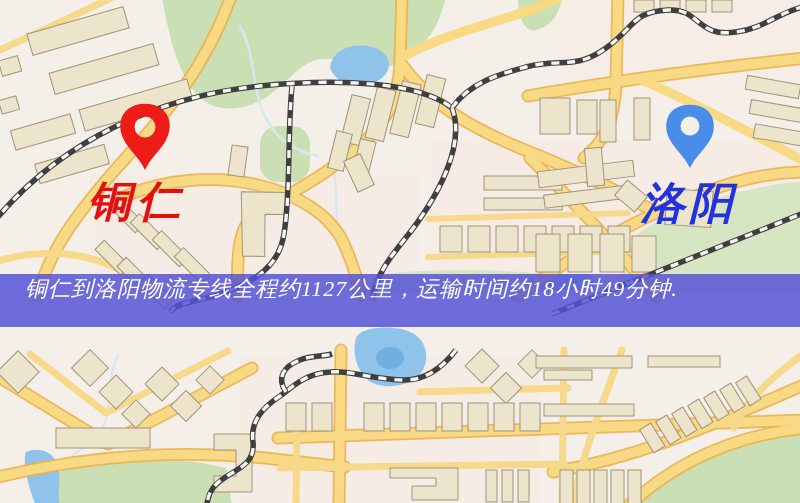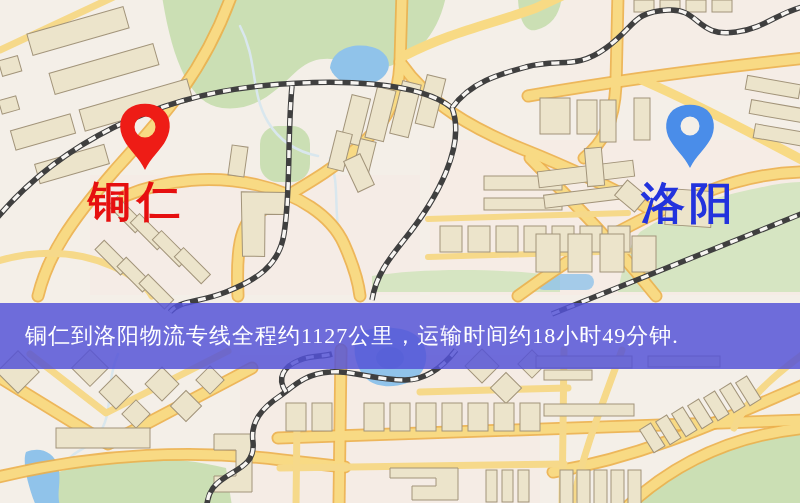--- a/index.html
+++ b/index.html
@@ -1,40 +1,40 @@
 <!DOCTYPE html>
 <html><head>
 <meta charset="utf-8">
 <style>
   html,body{margin:0;padding:0;background:#ddd;}
   #screen{
     position:relative;width:800px;height:503px;overflow:hidden;
-    font-family:"Liberation Sans",sans-serif;background:#1d4ed8;
+    font-family:"Liberation Sans",sans-serif;background:#1d4ed8;font-style:italic;
   }
   #screen svg.map-svg{position:absolute;left:0;top:0;}
   
   .park{fill:#cbdfb4;stroke:none;}
   .park-light{fill:#d6e5c2;}
   .water{fill:#90c3ea;stroke:none;}
   .water-dark{fill:#6fb0e0;}
   .stream{fill:none;stroke:#d9e7ee;stroke-width:2.5;stroke-linecap:round;}
   .pink{fill:#f7e9e2;}
   .road-casing{fill:none;stroke:#ecb04b;stroke-width:13;stroke-linecap:round;stroke-linejoin:round;opacity:.9;}
   .road{fill:none;stroke:#f8da84;stroke-width:9.5;stroke-linecap:round;stroke-linejoin:round;}
   .road-minor{fill:none;stroke:#f6d98a;stroke-width:7;stroke-linecap:round;stroke-linejoin:round;}
   .road-thin{fill:none;stroke:#f6d98a;stroke-width:6;stroke-linecap:round;}
   .rail-base{fill:none;stroke:#3f3f3f;stroke-width:5.5;stroke-linecap:butt;}
   .rail-dash{fill:none;stroke:#f7f5f2;stroke-width:3.4;stroke-dasharray:8 8;stroke-linecap:butt;}
   .bld{fill:#ece4cb;stroke:#a2947a;stroke-width:1;}
   .place-label{font-family:"Liberation Sans","DejaVu Sans",sans-serif;font-weight:bold;}
   
   .banner{
-    position:absolute;left:0;top:303px;width:800px;height:66px;
+    position:absolute;left:0;top:274px;width:800px;height:53px;
     background:rgba(84,82,214,0.84);
-    display:flex;align-items:center;box-sizing:border-box;padding-left:25px;
+    display:flex;box-sizing:border-box;padding-left:25px;
   }
   .banner-text{
     color:#ffffff;font-family:"Liberation Serif","DejaVu Serif",serif;
     font-size:22px;letter-spacing:1px;white-space:nowrap;
   }
 </style>
 </head>
 <body>
 
 <div id="screen">

